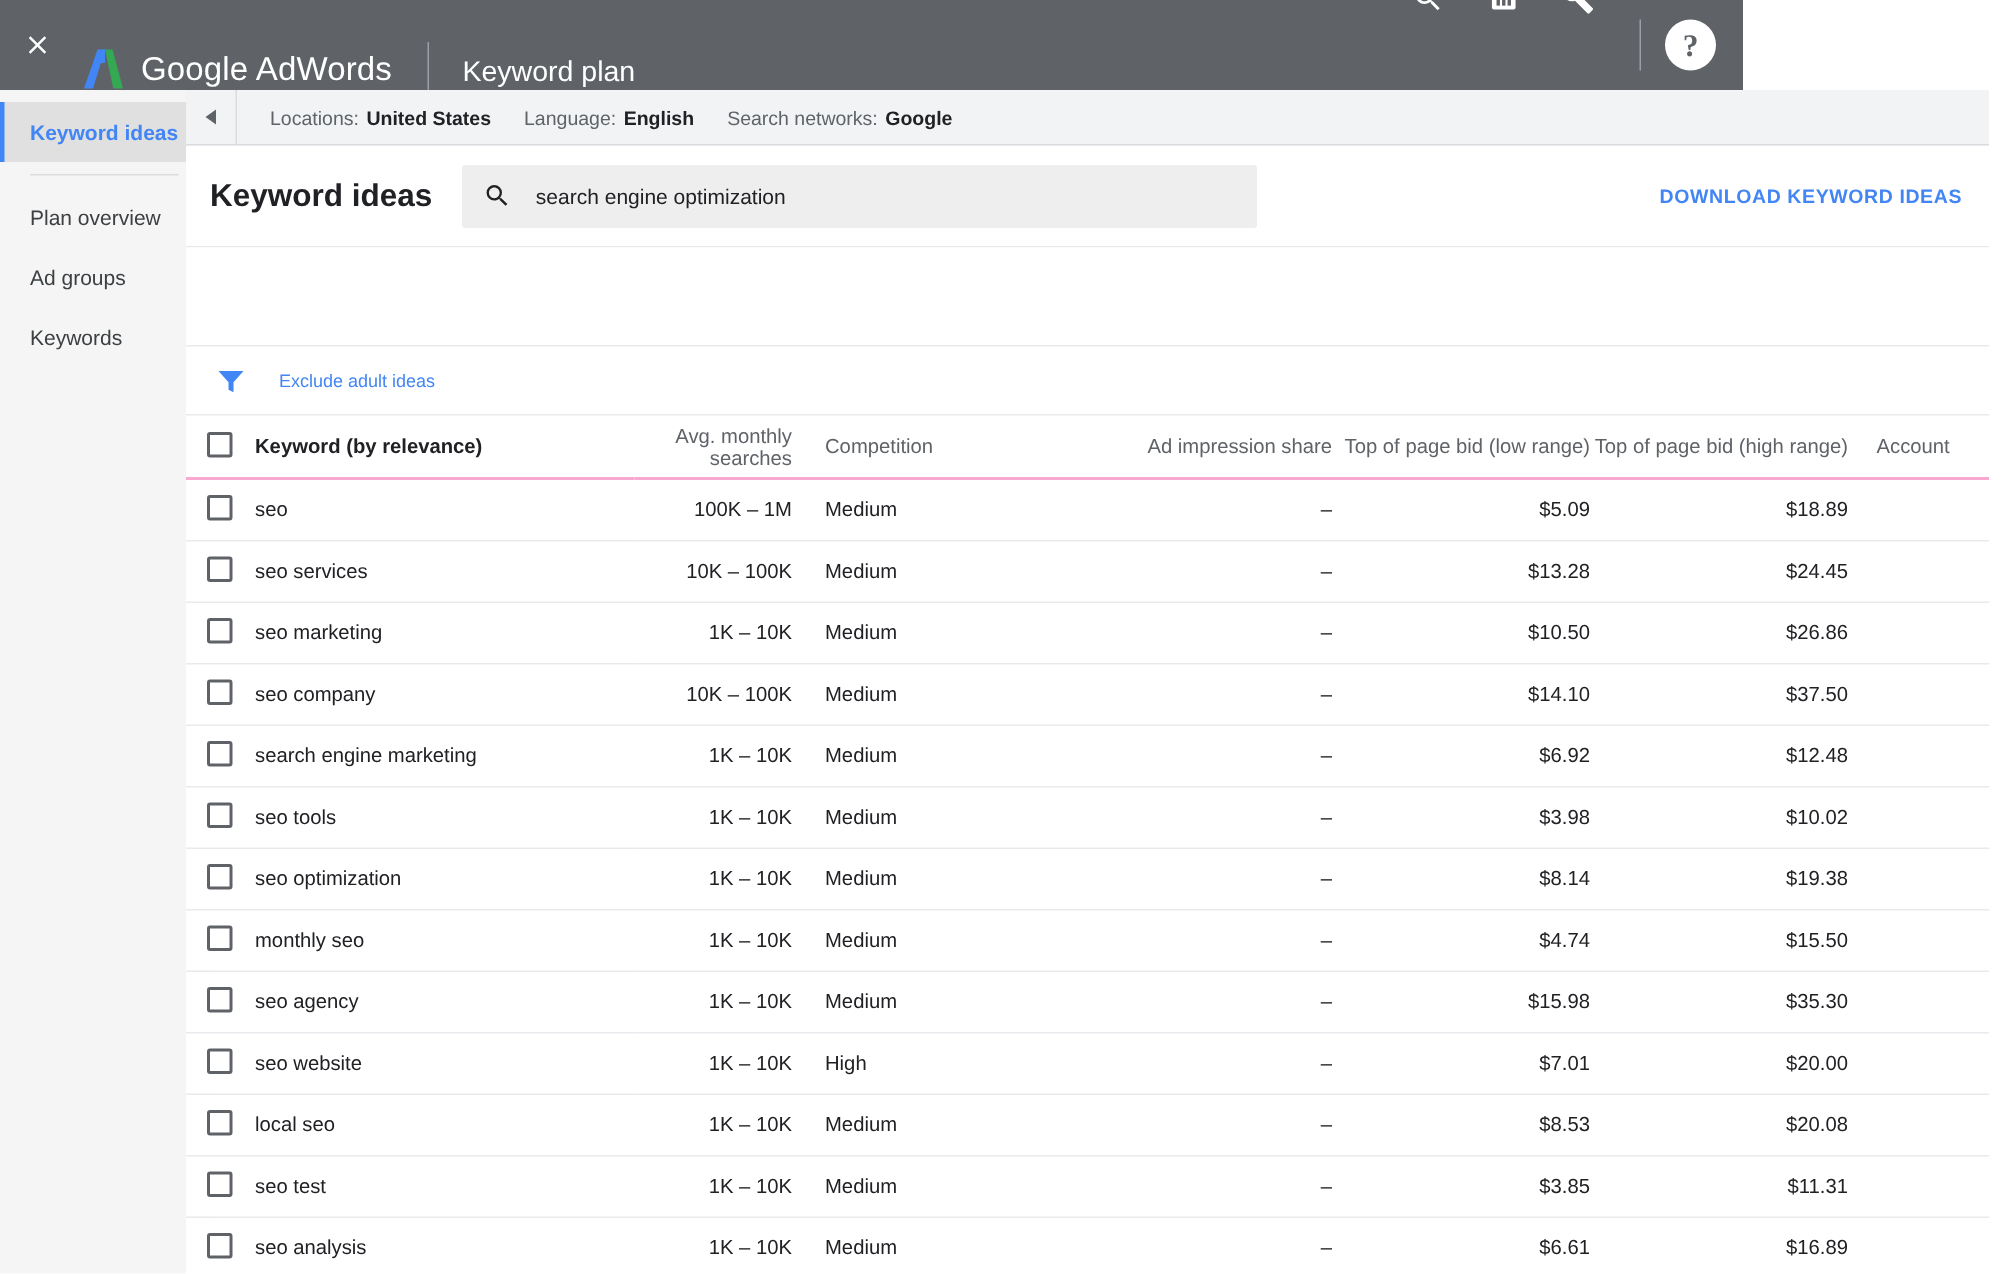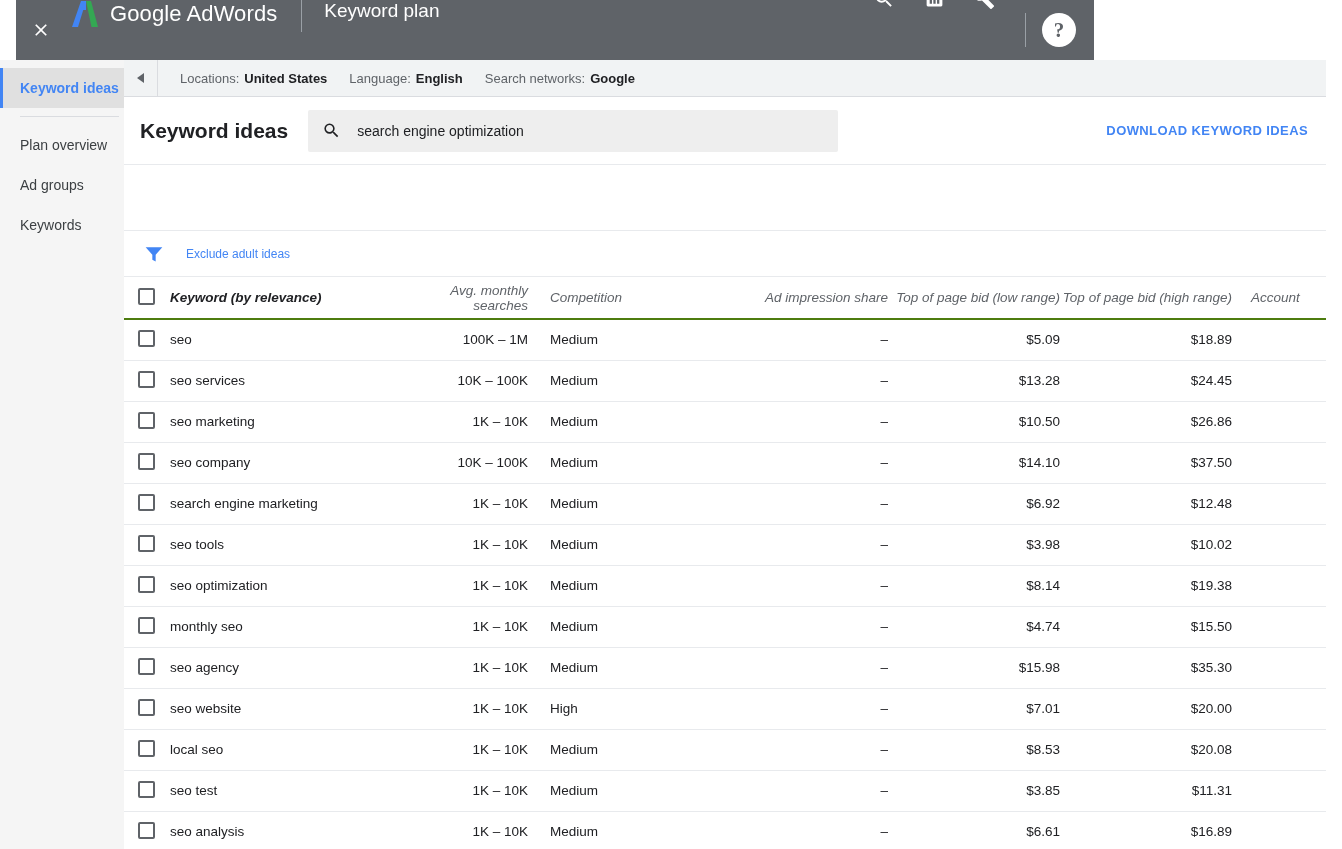--- a/index.html
+++ b/index.html
@@ -5,24 +5,24 @@
   * { box-sizing: border-box; margin: 0; padding: 0; }
   html, body {
     width: 1342px; height: 849px;
     font-family: "Liberation Sans", sans-serif;
     background: #fff;
     overflow: hidden;
   }
 
   
   #appbar {
-    position: absolute; top: 0; left: 16px;
-    width: 1078px; height: 60px;
+    position: absolute; top: 0; left: 0;
+    width: 1162px; height: 60px;
     background: #5f6368;
-    display: flex; align-items: flex-start;
+    display: flex; align-items: flex-end;
   }
   #close-btn {
     width: 50px; height: 60px;
     display: flex; align-items: center; justify-content: center;
     cursor: pointer;
   }
   #close-btn svg { width: 20px; height: 20px; }
   #brand { display: flex; align-items: center; margin-left: 4px; }
   #adwords-logo { width: 30px; height: 28px; margin-right: 10px; }
   #brand-name {
@@ -155,22 +155,21 @@
   
   #tablewrap { overflow: hidden; }
   table { border-collapse: collapse; width: 1260px; table-layout: fixed; }
   th, td {
     font-size: 13.5px; color: #202124;
     border-bottom: 1px solid #e8eaed;
     padding: 0; height: 41px; vertical-align: middle;
   }
   thead th {
     color: #5f6368; font-weight: normal; height: 42px;
-    border-bottom: 2px solid #4d7c0f;
-    font-style: italic;
+    border-bottom: 2px solid #f9a8d4;
   }
   thead th.kwhead { color: #202124; font-weight: bold; }
   .c-check { width: 44px; text-align: center; }
   .c-kw    { width: 255px; text-align: left; padding-left: 2px; }
   .c-vol   { width: 105px; text-align: right; }
   .c-comp  { width: 200px; text-align: left; padding-left: 22px; }
   .c-imp   { width: 160px; text-align: right; }
   .c-low   { width: 172px; text-align: right; }
   .c-high  { width: 172px; text-align: right; }
   .c-acct  { width: 152px; text-align: left; padding-left: 19px; }

